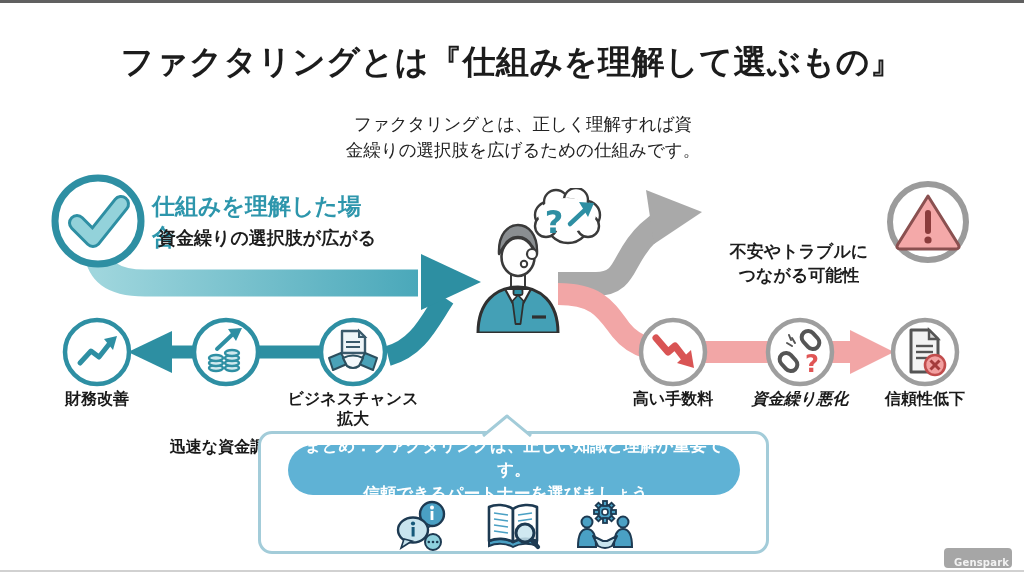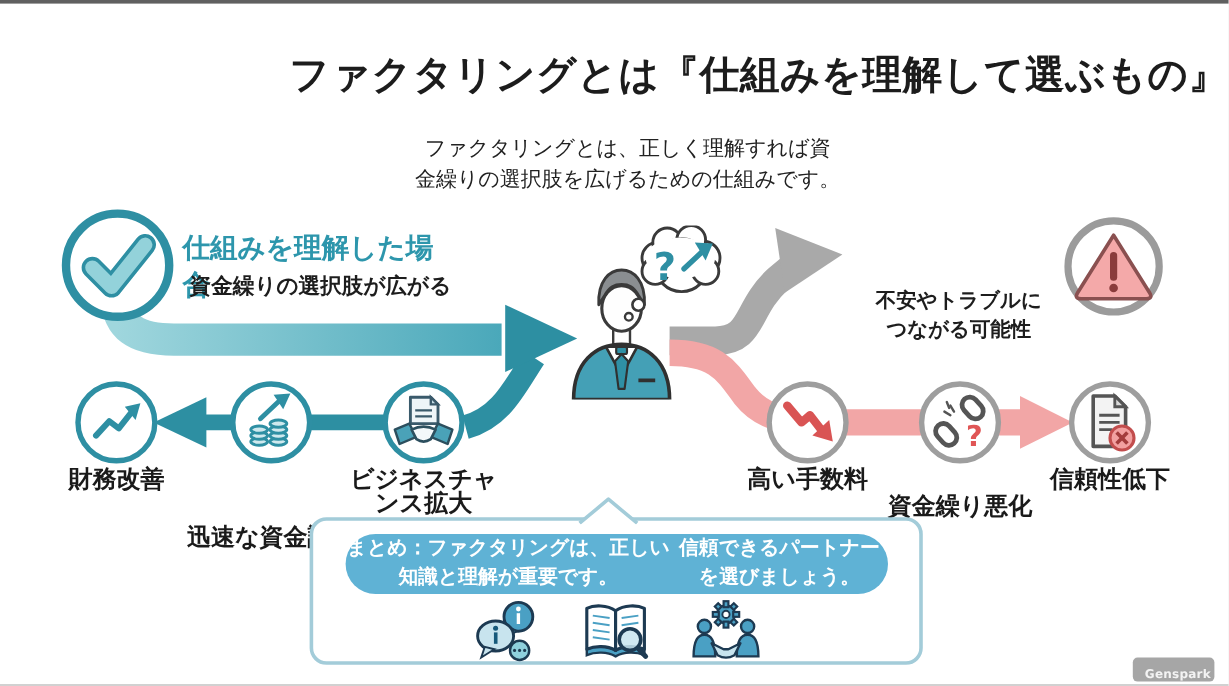--- a/index.html
+++ b/index.html
@@ -5,47 +5,47 @@
   html,body{margin:0;padding:0;background:#e8e8e8;}
   .stage{
     position:relative;width:1024px;height:572px;background:#ffffff;
     overflow:hidden;font-family:"DejaVu Sans","Liberation Sans",sans-serif;
     -webkit-font-smoothing:antialiased;
   }
   .abs{position:absolute;}
   .edge-top{top:0;left:0;right:0;height:3px;background:#383838;opacity:.8;z-index:9;}
   .edge-bottom{bottom:0;left:0;right:0;height:2px;background:#9a9a9a;opacity:.45;z-index:9;}
 
-  .title{top:40px;left:0;width:1024px;text-align:right;font-size:33px;font-weight:800;
+  .title{top:40px;left:0;width:1024px;text-align:center;font-size:33px;font-weight:800;
     color:#1c1c1c;letter-spacing:.5px;z-index:2;}
   .subtitle{top:111px;left:0;width:1024px;text-align:center;font-size:17.5px;font-weight:400;
     color:#222;line-height:26px;z-index:2;margin-left:11px;}
 
   .flow-svg{top:0;left:0;z-index:1;pointer-events:none;}
 
   .h-understood{top:191px;left:152px;width:230px;font-size:23px;font-weight:800;color:#2d96ac;z-index:2;}
   .s-understood{top:226px;left:158px;width:220px;font-size:18px;font-weight:700;color:#1d1d1d;z-index:2;}
 
   .h-unknown{top:182px;left:688px;width:222px;text-align:center;font-size:21.5px;font-weight:800;
     color:#d84c4c;line-height:28px;z-index:2;}
   .s-unknown{top:239px;left:698px;width:202px;text-align:center;font-size:17px;font-weight:700;
     color:#1d1d1d;line-height:24px;z-index:2;}
 
   .icon-wrap{z-index:2;}
-  .node-label{font-size:20px;font-weight:700;color:#1a1a1a;text-align:center;line-height:20px;z-index:2;}
+  .node-label{font-size:16px;font-weight:700;color:#1a1a1a;text-align:center;line-height:20px;z-index:2;}
 
   .person{z-index:3;}
   .bubble{z-index:4;}
 
   .summary-box{top:431px;left:258px;width:511px;height:123px;background:#fff;
     border:3px solid #a3ccd9;border-radius:14px;box-sizing:border-box;z-index:2;}
   .summary-pointer{top:413px;left:479px;z-index:3;}
   .summary-banner{position:absolute;top:11px;left:27px;width:452px;height:50px;border-radius:25px;
     background:#5fb2d5;color:#fff;font-size:16.5px;font-weight:800;text-align:center;
-    line-height:24px;display:flex;flex-direction:row;justify-content:center;}
+    line-height:24px;display:flex;flex-direction:column;justify-content:center;}
   .summary-icons{position:absolute;left:0;right:0;top:66px;display:flex;justify-content:center;
     gap:34px;align-items:flex-end;}
 
   .watermark{top:548px;left:944px;width:68px;height:20px;background:rgba(150,150,150,.85);
     border-radius:4px;display:flex;align-items:flex-end;gap:4px;padding:0 6px;box-sizing:border-box;z-index:8;}
   .watermark-label{color:#f3f3f3;font-size:10px;font-weight:600;letter-spacing:.2px;}
 </style>
 </head>
 <body>
 
@@ -180,21 +180,21 @@
       <rect x="18" y="36" width="13" height="20" rx="6.5" transform="rotate(-42 24.5 46)"></rect>
       <rect x="40" y="14" width="13" height="20" rx="6.5" transform="rotate(-42 46.5 24)"></rect>
     </g>
     <g stroke="#555" stroke-width="2" stroke-linecap="round">
       <line x1="28" y1="22" x2="31" y2="27"></line>
         <line x1="23" y1="27" x2="28" y2="30"></line>
         <line x1="25" y1="19" x2="27" y2="24"></line>
     </g>
     <text x="48" y="56" font-size="24" font-weight="bold" fill="#e05555" text-anchor="middle" font-family="DejaVu Sans, sans-serif">?</text>
   </svg>
-  <div class="abs node-label" style="left:730px;top:411px;width:140px;">資金繰り悪化</div>
+  <div class="abs node-label" style="left:730px;top:389px;width:140px;font-style:italic;">資金繰り悪化</div>
 
   <svg class="abs icon-wrap" style="left:889px;top:316px;" width="72" height="72" viewBox="0 0 72 72">
     <circle cx="36" cy="36" r="32" fill="#fff" stroke="#9e9e9e" stroke-width="4.5"></circle>
     <path d="M22,14 h18 l9,9 v33 h-27 z" fill="#f3f3f3" stroke="#555" stroke-width="3" stroke-linejoin="round"></path>
     <path d="M40,14 l9,9 h-9 z" fill="#d9d9d9" stroke="#555" stroke-width="2.4"></path>
     <line x1="27" y1="30" x2="44" y2="30" stroke="#555" stroke-width="2.4"></line>
     <line x1="27" y1="36" x2="44" y2="36" stroke="#555" stroke-width="2.4"></line>
     <line x1="27" y1="42" x2="38" y2="42" stroke="#555" stroke-width="2.4"></line>
     <circle cx="46" cy="49" r="10" fill="#f2a0a0" stroke="#c24d4d" stroke-width="2.6"></circle>
     <line x1="41.5" y1="44.5" x2="50.5" y2="53.5" stroke="#a33c3c" stroke-width="3"></line>

